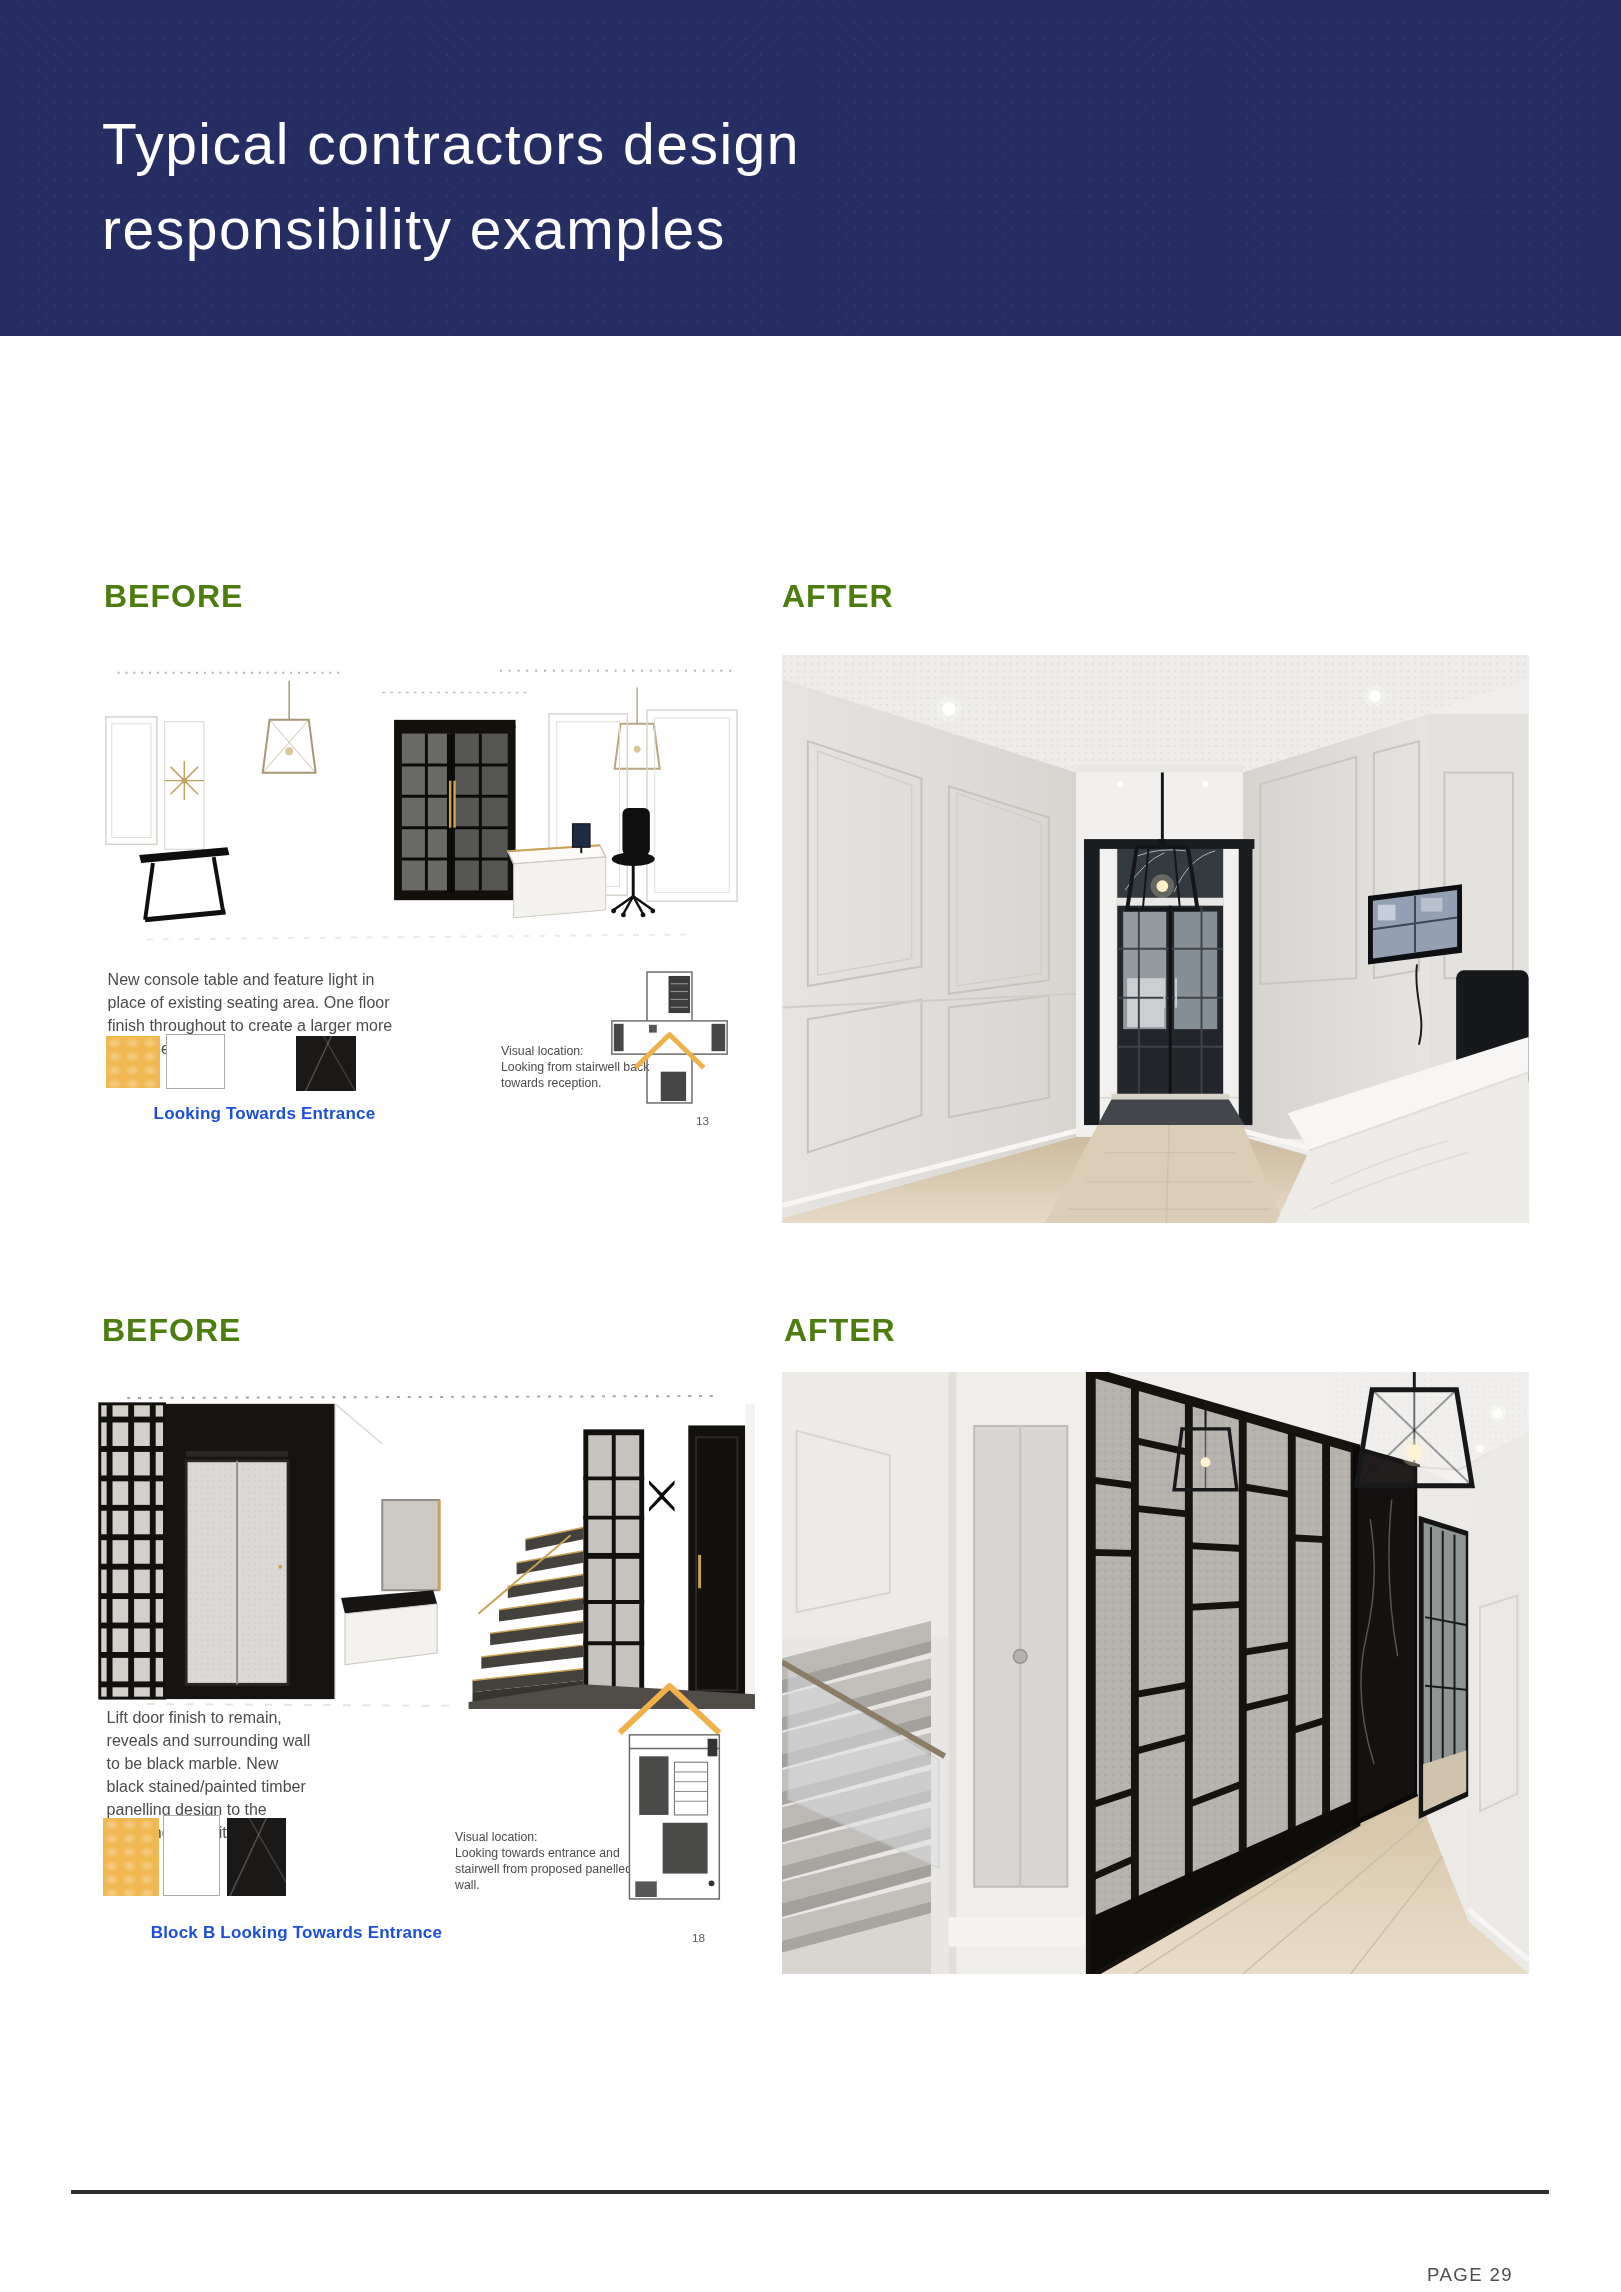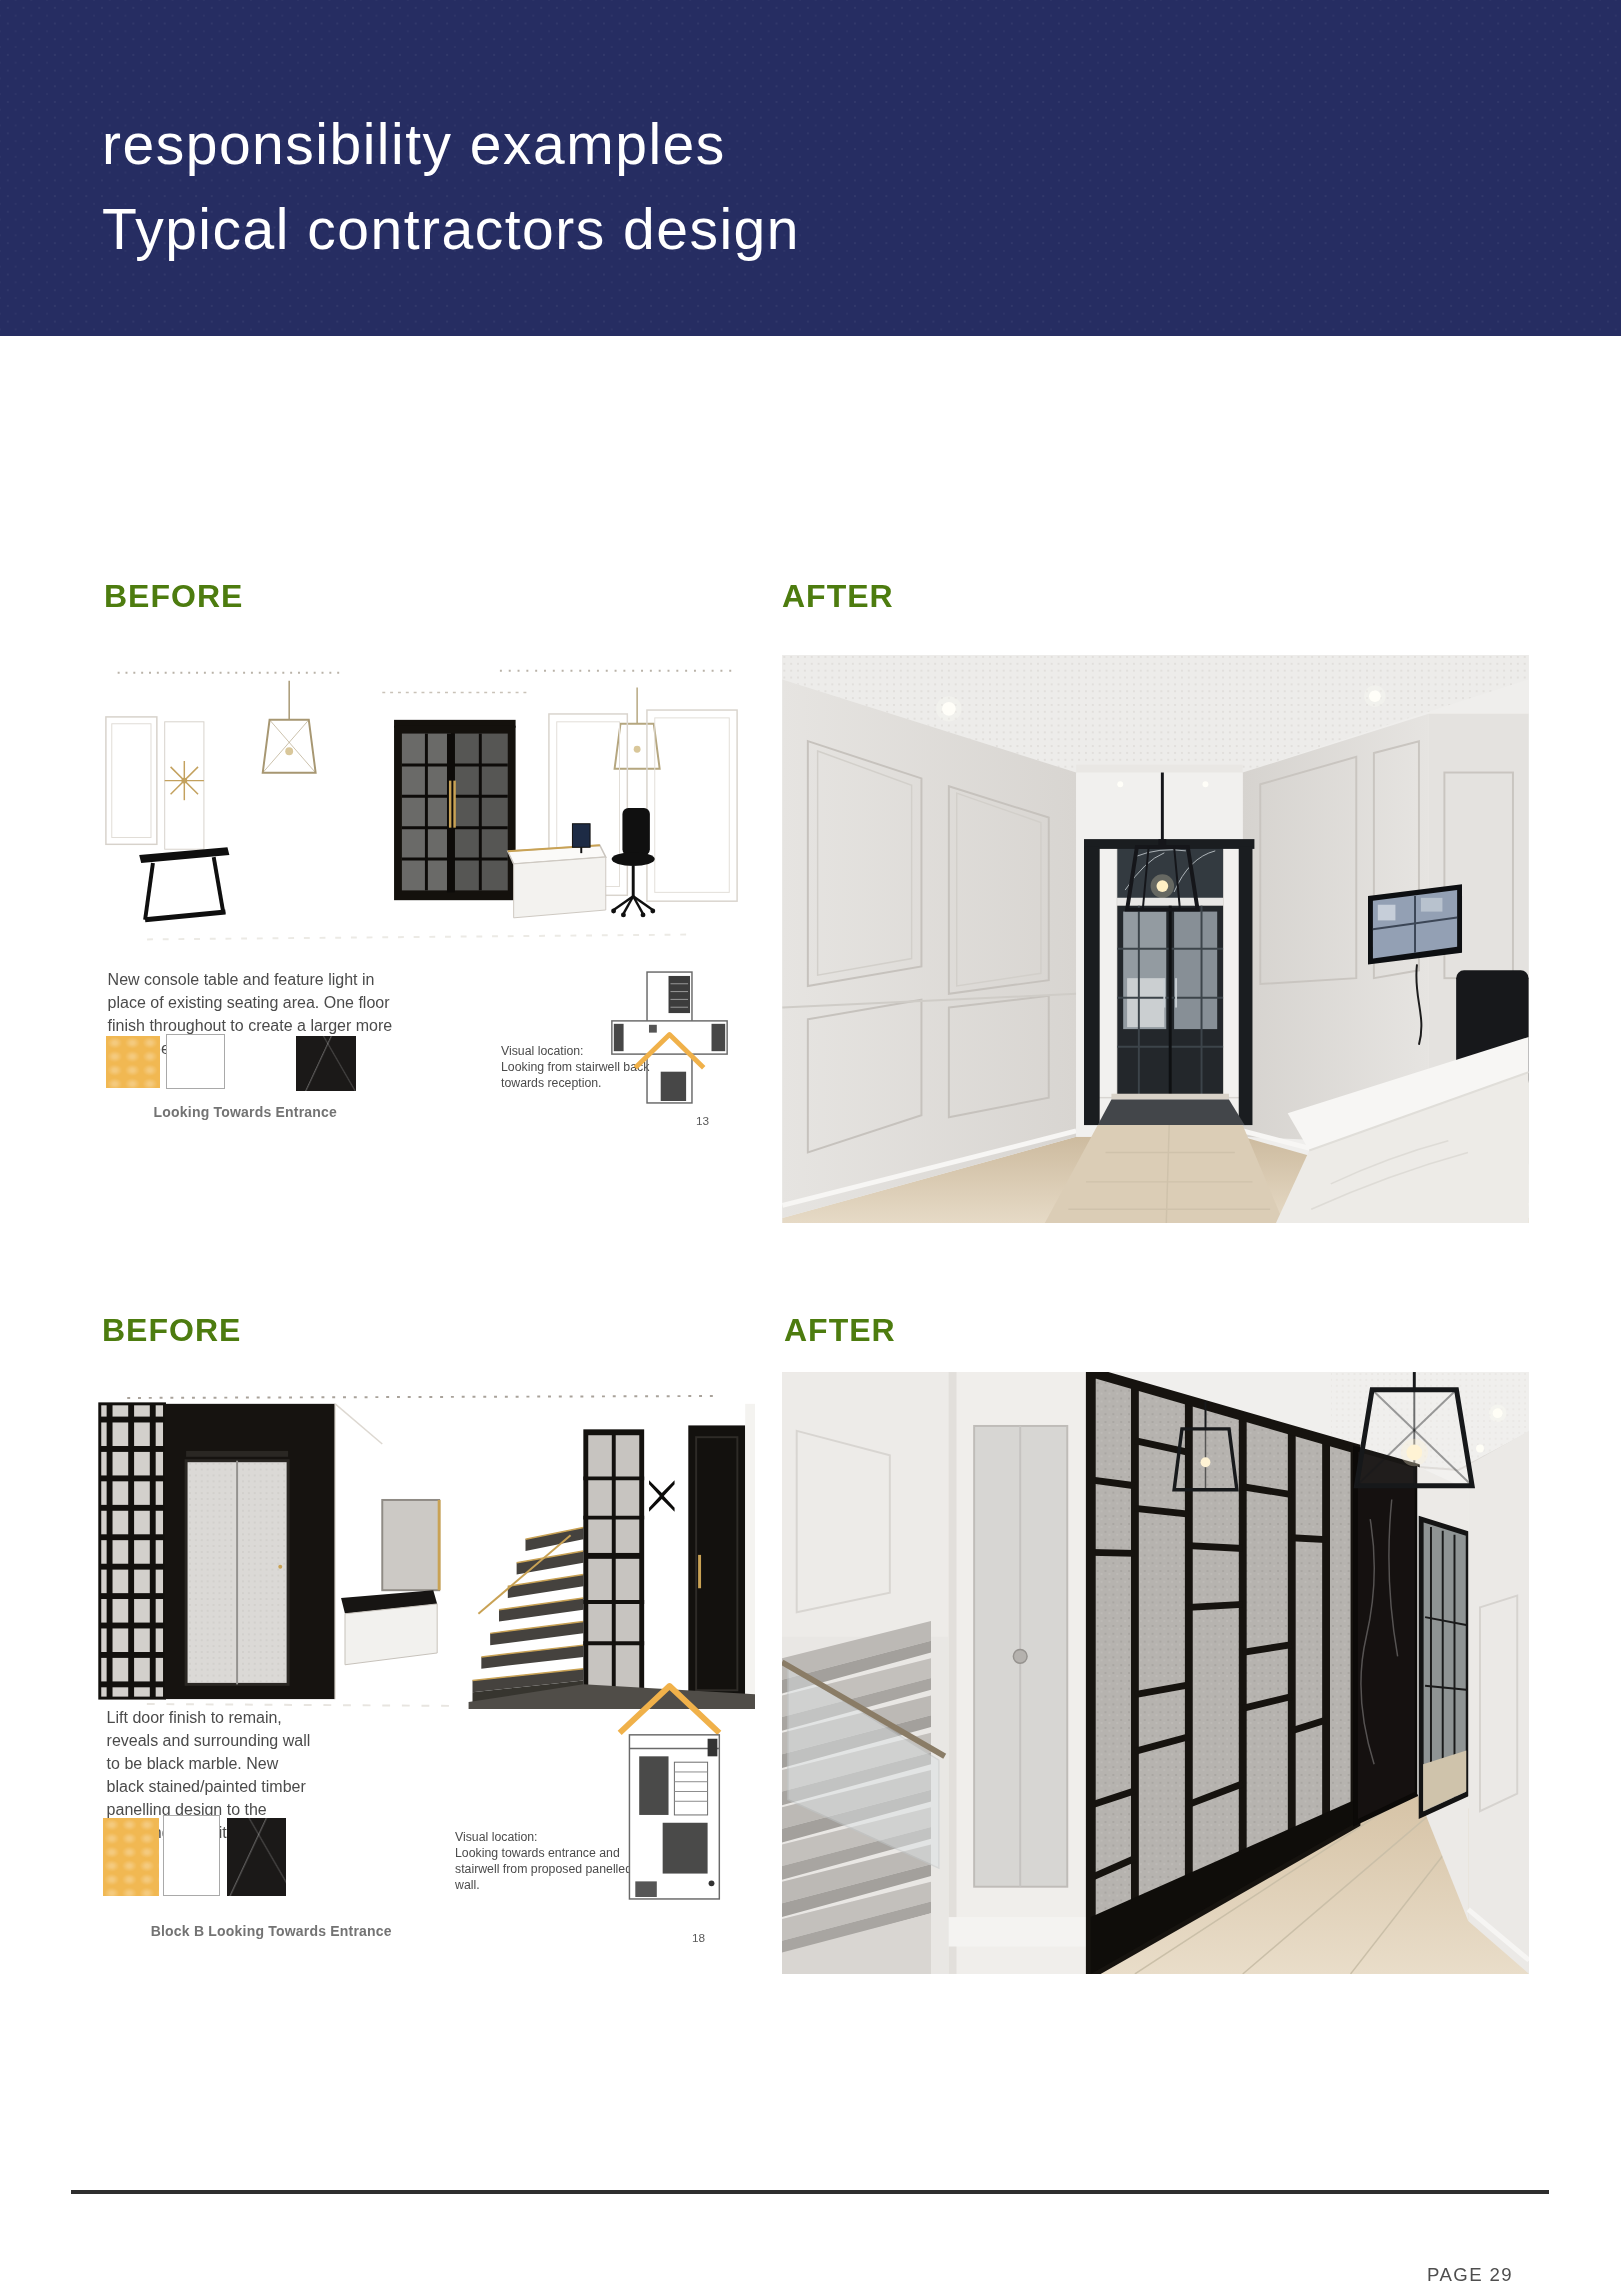--- a/index.html
+++ b/index.html
@@ -19,41 +19,41 @@
   .sec-label{position:absolute;font-size:32px;font-weight:bold;color:#4d7c0f;letter-spacing:1px;}
   
   .panel{position:absolute;background:#ffffff;}
   .panel .sketch{position:absolute;left:0;}
   .note{position:absolute;font-size:16px;line-height:23px;color:#4b4b4b;}
   .swatch{position:absolute;}
   .swatch.white{border:1px solid #a9a9a9;box-sizing:border-box;}
   .swatch.marble{background-image:linear-gradient(115deg,transparent 40%,rgba(255,255,255,0.28) 41%,transparent 43%),
                                   linear-gradient(60deg,transparent 63%,rgba(255,255,255,0.18) 64.5%,transparent 66%);}
   .swatch.gold{background-image:radial-gradient(rgba(255,255,255,0.25) 15%,transparent 60%);background-size:17.6px 13.7px;}
-  .caption{position:absolute;font-size:14px;font-weight:bold;color:#737373;letter-spacing:0.2px;padding-left:48px;}
+  .caption{position:absolute;font-size:17px;font-weight:bold;color:#1d4ed8;letter-spacing:0.2px;padding-left:48px;}
   .visloc{position:absolute;font-size:12.3px;line-height:16px;color:#4b4b4b;}
   .pageno{position:absolute;font-size:11.8px;color:#5a5a5a;}
   .plan{position:absolute;}
   
   .photo{position:absolute;overflow:hidden;background:#efeeec;}
   .photo svg{display:block;}
   
   .footer-line{position:absolute;left:71px;top:2190px;width:1478px;height:3.9px;background:#2e2e2e;}
   .footer-page{position:absolute;left:1268px;top:2264px;width:245px;text-align:right;
                font-size:18.6px;color:#4e4e4e;letter-spacing:1.4px;}
 </style>
 </head>
 <body>
 
 <div class="page">
 
   <div class="header">
     <div class="title">
+      <div>Typical contractors design</div>
       <div>responsibility examples</div>
-      <div>Typical contractors design</div>
     </div>
   </div>
 
 
   <div class="sec-label" style="left:104px;top:578px;">BEFORE</div>
   <div class="sec-label" style="left:782px;top:578px;">AFTER</div>
 
   <div class="panel" style="left:88px;top:639px;width:667px;height:502px;">
     <svg class="sketch" style="top:23.5px;" width="667" height="296" viewBox="0 0 680 302">
       <line x1="30" y1="10" x2="260" y2="10" stroke="#b9b2a8" stroke-width="2" stroke-dasharray="2 6"></line>

